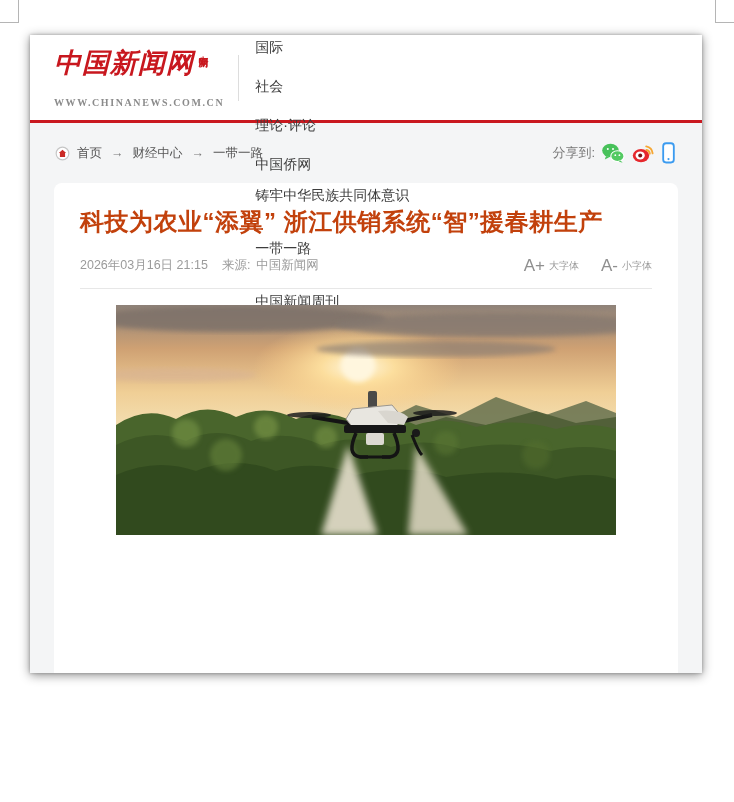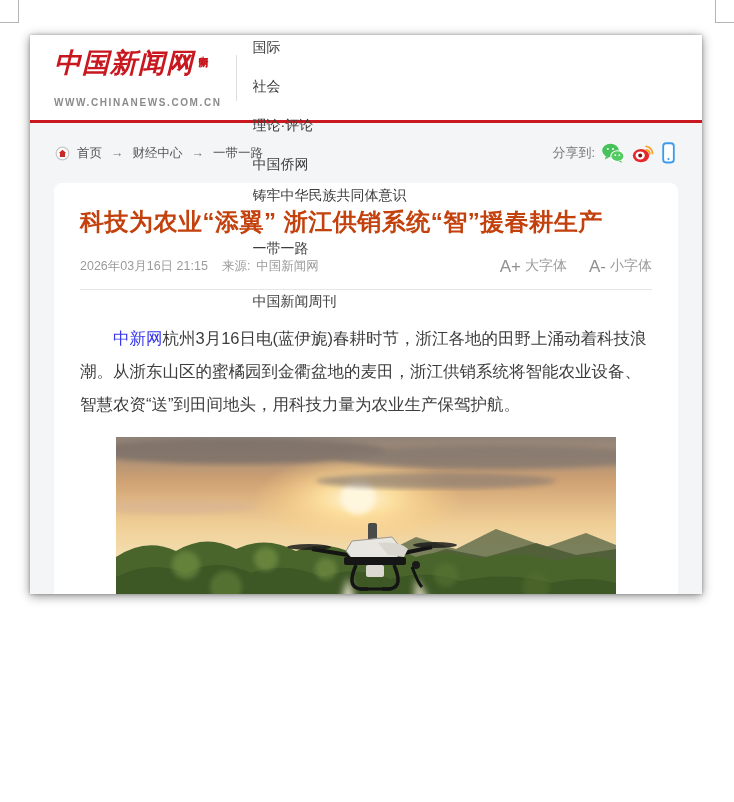--- a/index.html
+++ b/index.html
@@ -8,40 +8,40 @@
     background:#fff;
     font-family:"Liberation Sans","DejaVu Sans",sans-serif;
   }
   
   .corner{position:absolute;top:0;width:18px;height:22px;background:#fff;}
   .corner.left{left:0;border-right:1px solid #b5b5b5;border-bottom:1px solid #b5b5b5;}
   .corner.right{right:0;border-left:1px solid #b5b5b5;border-bottom:1px solid #b5b5b5;}
 
   
   .page{
-    position:absolute;left:30px;top:35px;width:672px;height:559px;
+    position:absolute;left:30px;top:35px;width:672px;height:638px;
     background:#f4f5f6;overflow:hidden;
     box-shadow:0 2px 10px rgba(0,0,0,.45),0 0 3px rgba(0,0,0,.25);
   }
 
   
   .site-header{height:85px;background:#fff;display:flex;align-items:center;padding:0 0 0 24px;box-sizing:border-box;}
   .logo-block{flex:0 0 auto;display:flex;flex-direction:column;justify-content:center;}
   .logo-row{display:flex;align-items:flex-start;}
   .logo-main{
     font-family:"DejaVu Serif","Liberation Serif",serif;
     font-style:italic;font-weight:bold;color:#c8171e;
     font-size:27px;line-height:30px;letter-spacing:1px;white-space:nowrap;
   }
   .logo-side{
     writing-mode:vertical-rl;text-orientation:upright;
     font-size:10px;line-height:12px;color:#c8171e;font-weight:bold;
     margin-left:3px;height:34px;letter-spacing:1px;
   }
-  .logo-url{font-size:10px;color:#8b8b8b;font-weight:bold;letter-spacing:1.6px;margin-top:15px;}
+  .logo-url{font-size:10px;color:#8b8b8b;font-weight:bold;letter-spacing:1.6px;margin-top:15px;font-family:Liberation Serif, serif;}
   .header-divider{width:1px;height:46px;background:#ddd;margin:0 16px 0 14px;flex:0 0 auto;}
   .nav{display:flex;flex-direction:column;justify-content:center;gap:13px;overflow:hidden;flex:1 1 auto;}
   .nav-row{display:flex;gap:21px;white-space:nowrap;font-size:14px;color:#3d3d3d;flex-direction:column;}
   .nav-row.second{gap:35px;}
   .nav-item{cursor:pointer;flex:0 0 auto;}
   .red-line{height:3px;background:#c9181f;}
 
   
   .crumb-row{height:60px;display:flex;align-items:center;justify-content:space-between;padding:0 26px 0 25px;}
   .crumb{display:flex;align-items:center;gap:7px;font-size:12.5px;color:#555;}
@@ -59,21 +59,21 @@
   .article-title{
     font-size:24px;line-height:38px;font-weight:700;color:#c2410c;
     letter-spacing:.5px;margin:0;
   }
   .meta-row{display:flex;justify-content:space-between;align-items:center;margin-top:16px;}
   .meta-left{font-size:12.5px;color:#9b9b9b;display:flex;gap:6px;}
   .meta-date{margin-right:8px;}
   .font-controls{display:flex;align-items:center;gap:22px;color:#9b9b9b;}
   .font-btn{display:flex;align-items:center;gap:4px;cursor:pointer;}
   .font-sym{font-size:17px;line-height:17px;color:#8f8f8f;}
-  .font-lab{font-size:14px;}
+  .font-lab{font-size:10px;}
   .meta-divider{border-bottom:1px solid #e7e7e7;margin-top:14px;}
 
   .article-body p{
     font-size:16.5px;line-height:33px;color:#3d3d3d;
     text-indent:2em;margin:0;
   }
   .article-body p.p1{margin-top:32px;}
   .article-body p.p2{margin-top:22px;}
   .inline-link{color:#3434ee;cursor:pointer;text-decoration:none;}
 
@@ -182,21 +182,20 @@
         </span>
         <span class="font-btn">
           <span class="font-sym">A-</span>
           <span class="font-lab">小字体</span>
         </span>
       </div>
     </div>
     <div class="meta-divider"></div>
 
     <div class="article-body">
-      <p class="p1"><a class="inline-link">中新网</a><span>杭州3月16日电(蓝伊旎)春耕时节，浙江各地的田野上涌动着科技浪潮。从浙东山区的蜜橘园到金衢盆地的麦田，浙江供销系统将智能农业设备、智慧农资“送”到田间地头，用科技力量为农业生产保驾护航。</span></p>
     </div>
 
     <div class="article-figure" title="无人机在橘园上空喷洒作业">
       <svg viewBox="0 0 500 230" width="500" height="230">
         <defs>
           <linearGradient id="sky" x1="0" y1="0" x2="0" y2="1">
             <stop offset="0" stop-color="#8e8279"></stop>
             <stop offset="0.35" stop-color="#cfa173"></stop>
             <stop offset="0.7" stop-color="#f0cf96"></stop>
             <stop offset="1" stop-color="#f4e0b4"></stop>

